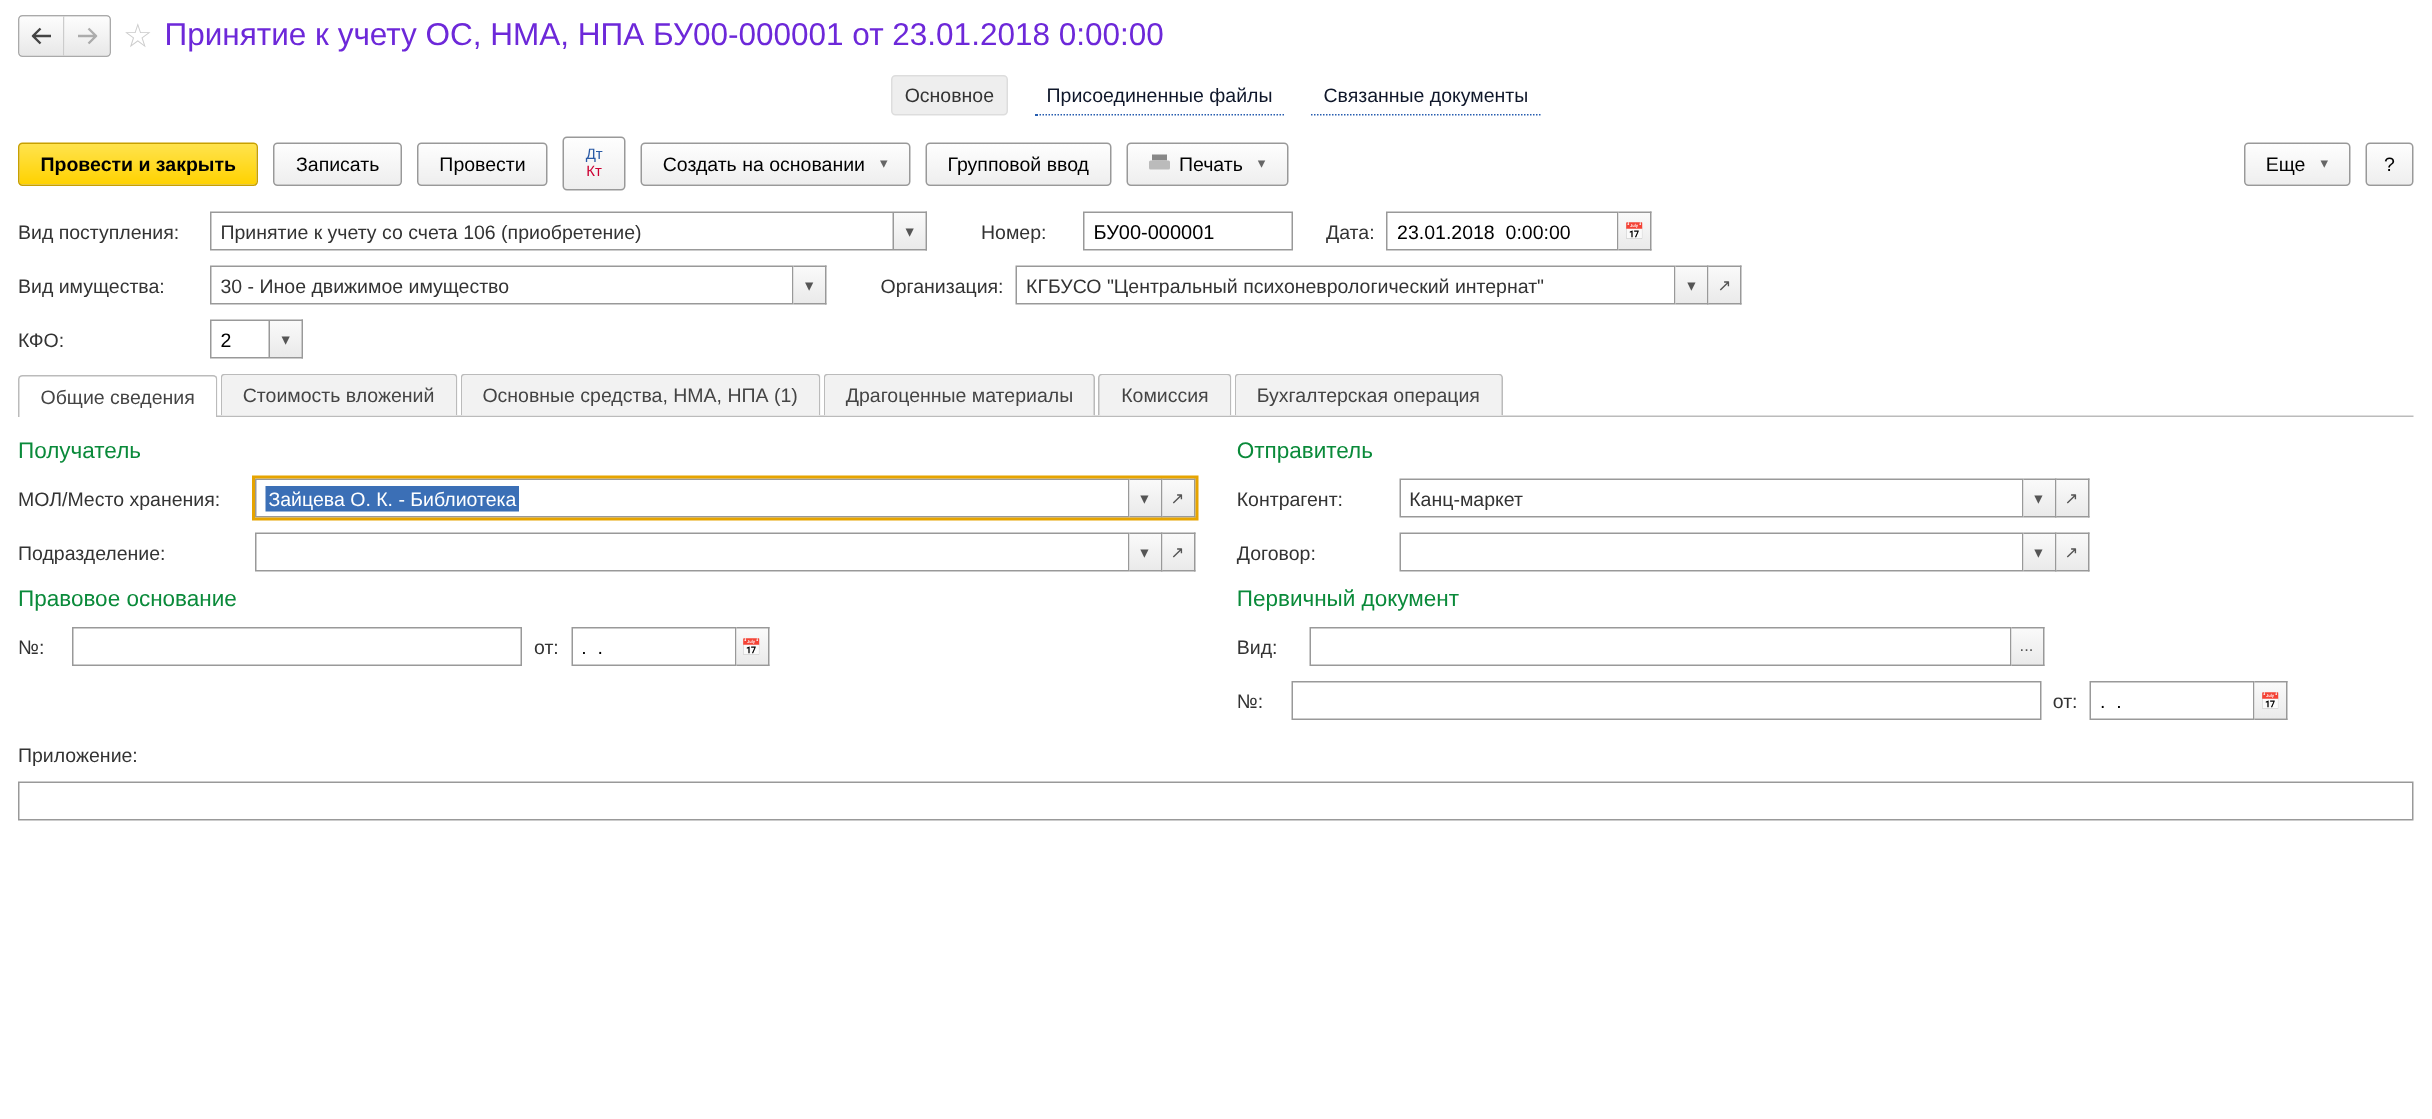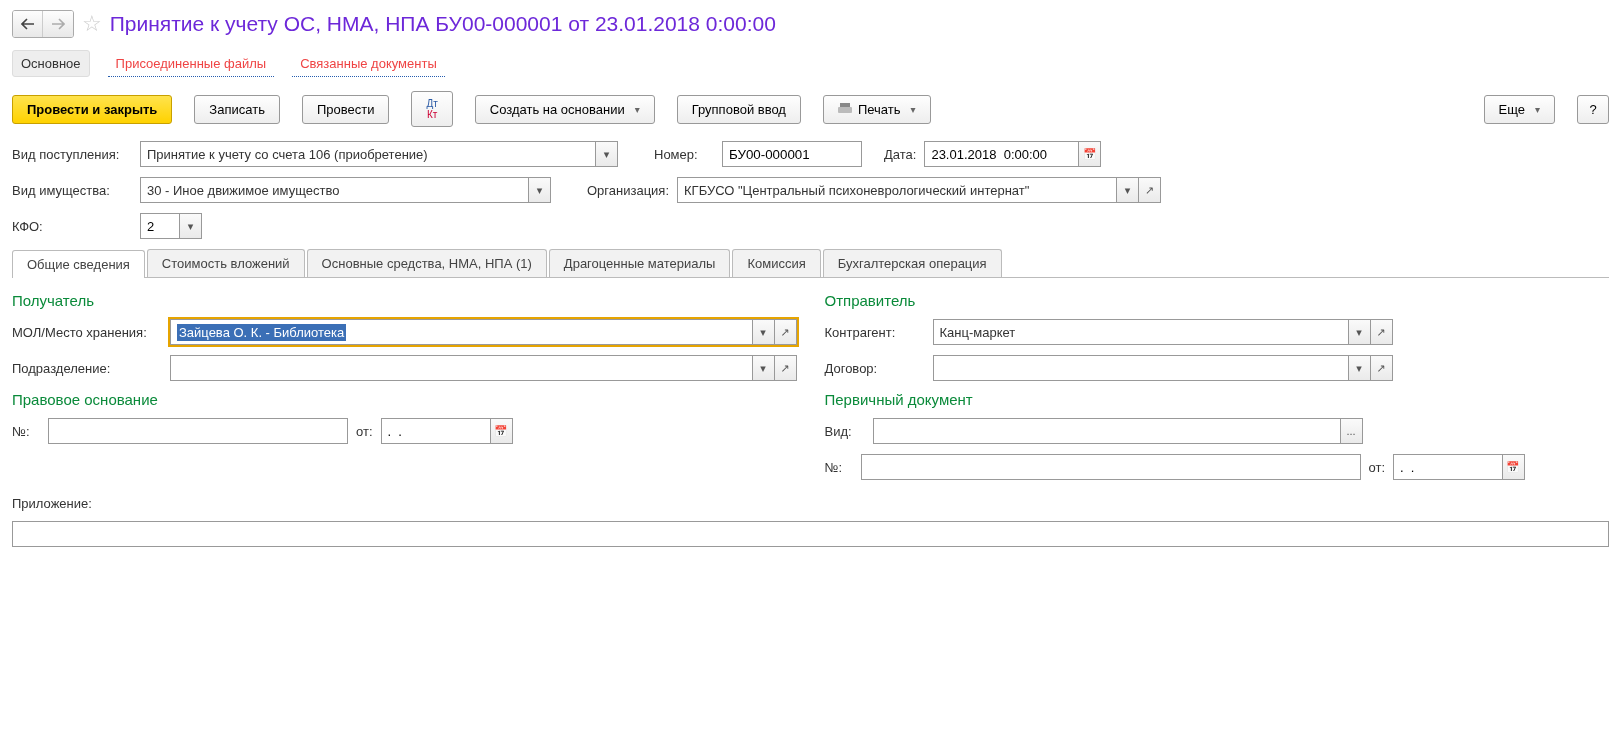--- a/index.html
+++ b/index.html
@@ -3,24 +3,24 @@
 <meta charset="utf-8">
 <style>
 * { box-sizing: border-box; margin: 0; padding: 0; }
 body { font-family: Arial, sans-serif; font-size: 13px; color: #333; background: #fff; padding: 10px 12px; }
 .top-bar { display: flex; align-items: center; gap: 8px; margin-bottom: 12px; }
 .nav-btns { display: flex; border: 1px solid #aaa; border-radius: 3px; overflow: hidden; }
 .nav-btn { width: 30px; height: 26px; background: linear-gradient(#fdfdfd,#e8e8e8); display:flex; align-items:center; justify-content:center; cursor:pointer; }
 .nav-btn:first-child { border-right: 1px solid #ccc; }
 .star { color: #ccc; cursor: pointer; font-size: 22px; }
 .title { font-size: 21px; color: #6d28d9; }
-.section-tabs { display: flex; gap: 18px; margin-bottom: 14px; align-items: center; }
-.section-tab { padding: 5px 8px; color: #ef4444; cursor: pointer; border-bottom: 1px dotted #265daf; }
+.section-tabs { display: flex; gap: 18px; margin-bottom: 14px; align-items: center; justify-content: center; }
+.section-tab { padding: 5px 8px; color: #0f172a; cursor: pointer; border-bottom: 1px dotted #265daf; }
 .section-tab.active { background: #eee; border: 1px solid #ddd; border-radius: 3px; color: #333; border-bottom: 1px solid #ddd; }
-.toolbar { display: flex; gap: 22px; margin-bottom: 14px; align-items: center; }
+.toolbar { display: flex; gap: 10px; margin-bottom: 14px; align-items: center; }
 .btn { padding: 6px 14px; border: 1px solid #999; border-radius: 3px; background: linear-gradient(#fefefe,#eee); cursor: pointer; font-size: 13px; display: flex; align-items: center; gap: 6px; }
 .btn-primary { background: linear-gradient(#ffe34d,#ffd200); font-weight: bold; border-color: #c8a000; }
 .btn-dropdown::after { content: "▾"; margin-left: 4px; font-size: 10px; color: #666; }
 .toolbar-spacer { flex: 1; }
 .icon-dt { font-size: 10px; font-weight: normal; }
 .icon-dt .dt { color: #2a5aa5; }
 .icon-dt .kt { color: #c03; }
 .form-row { display: flex; align-items: center; gap: 8px; margin-bottom: 10px; }
 .label { min-width: 120px; }
 .label-sm { min-width: 100px; }

